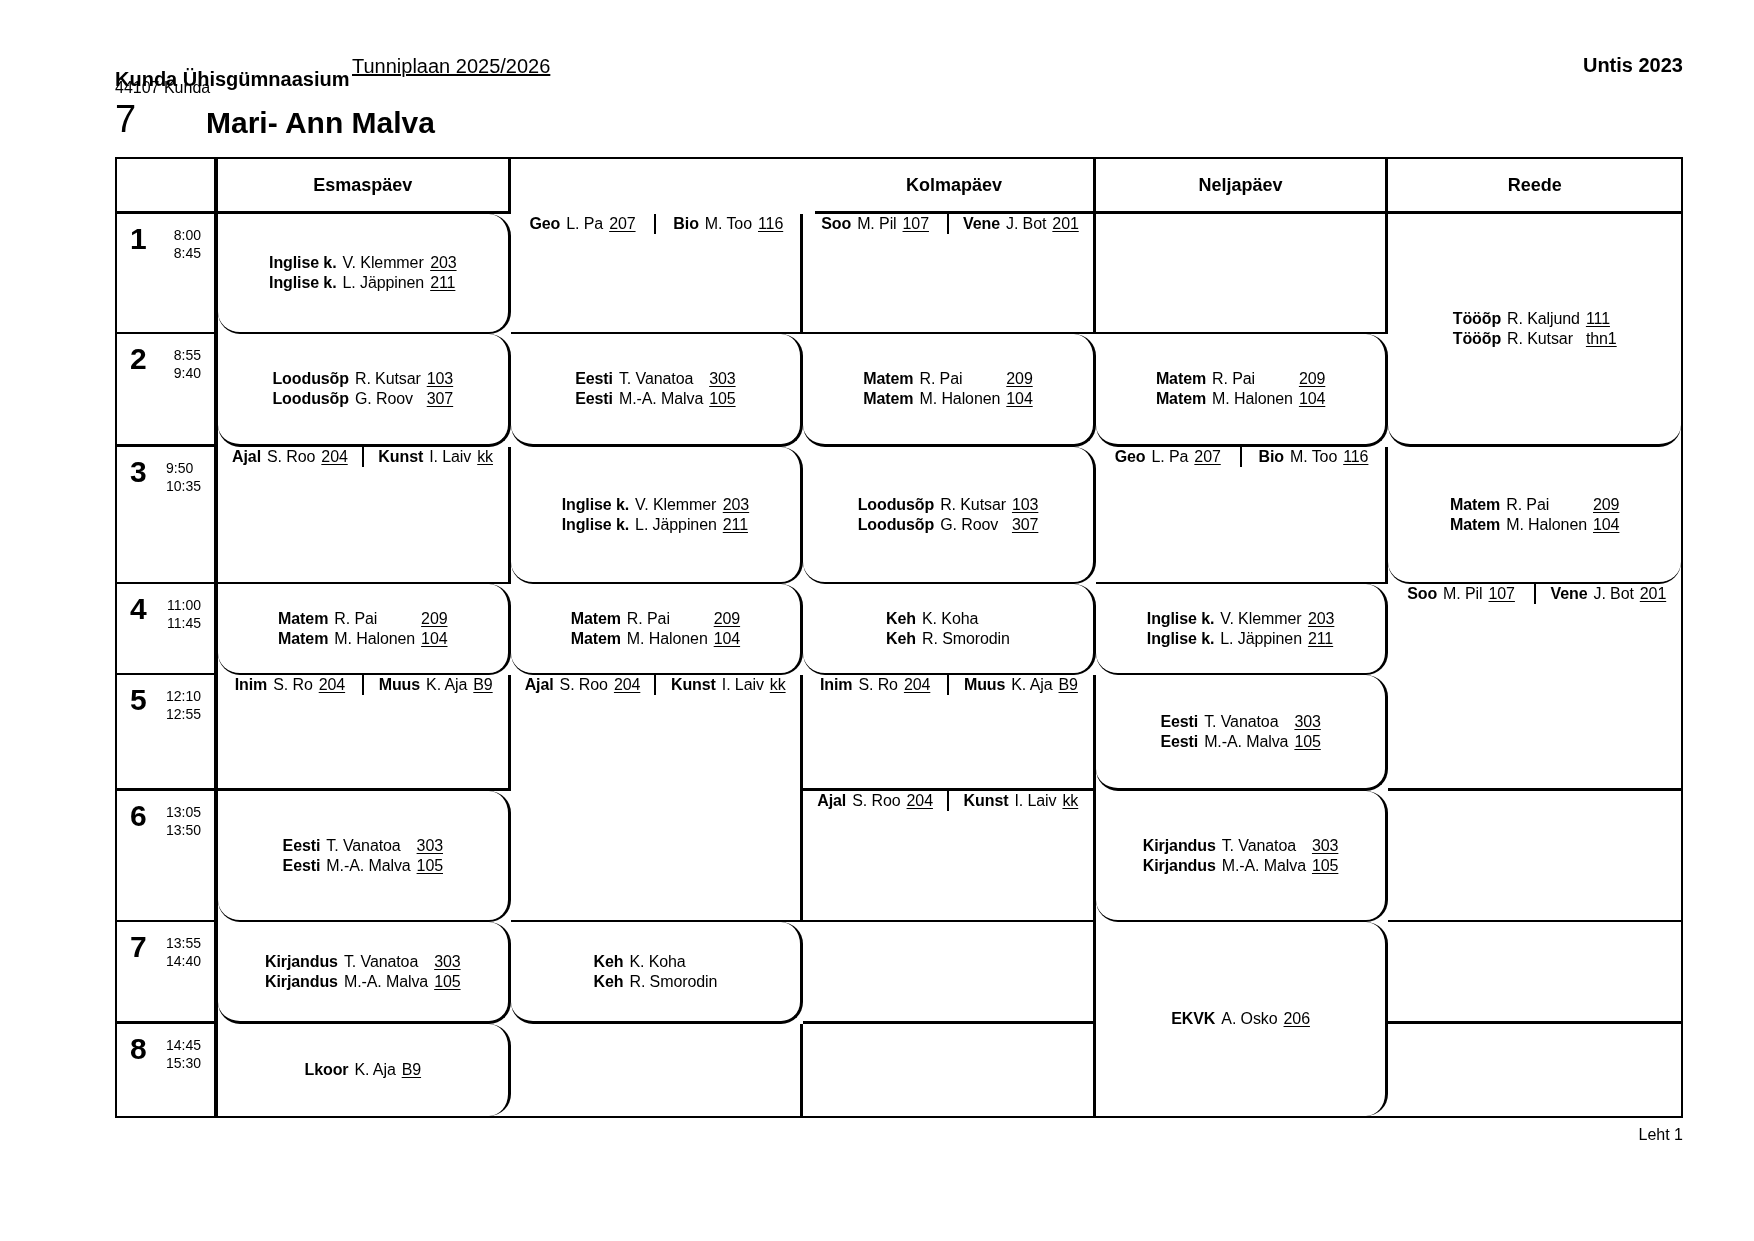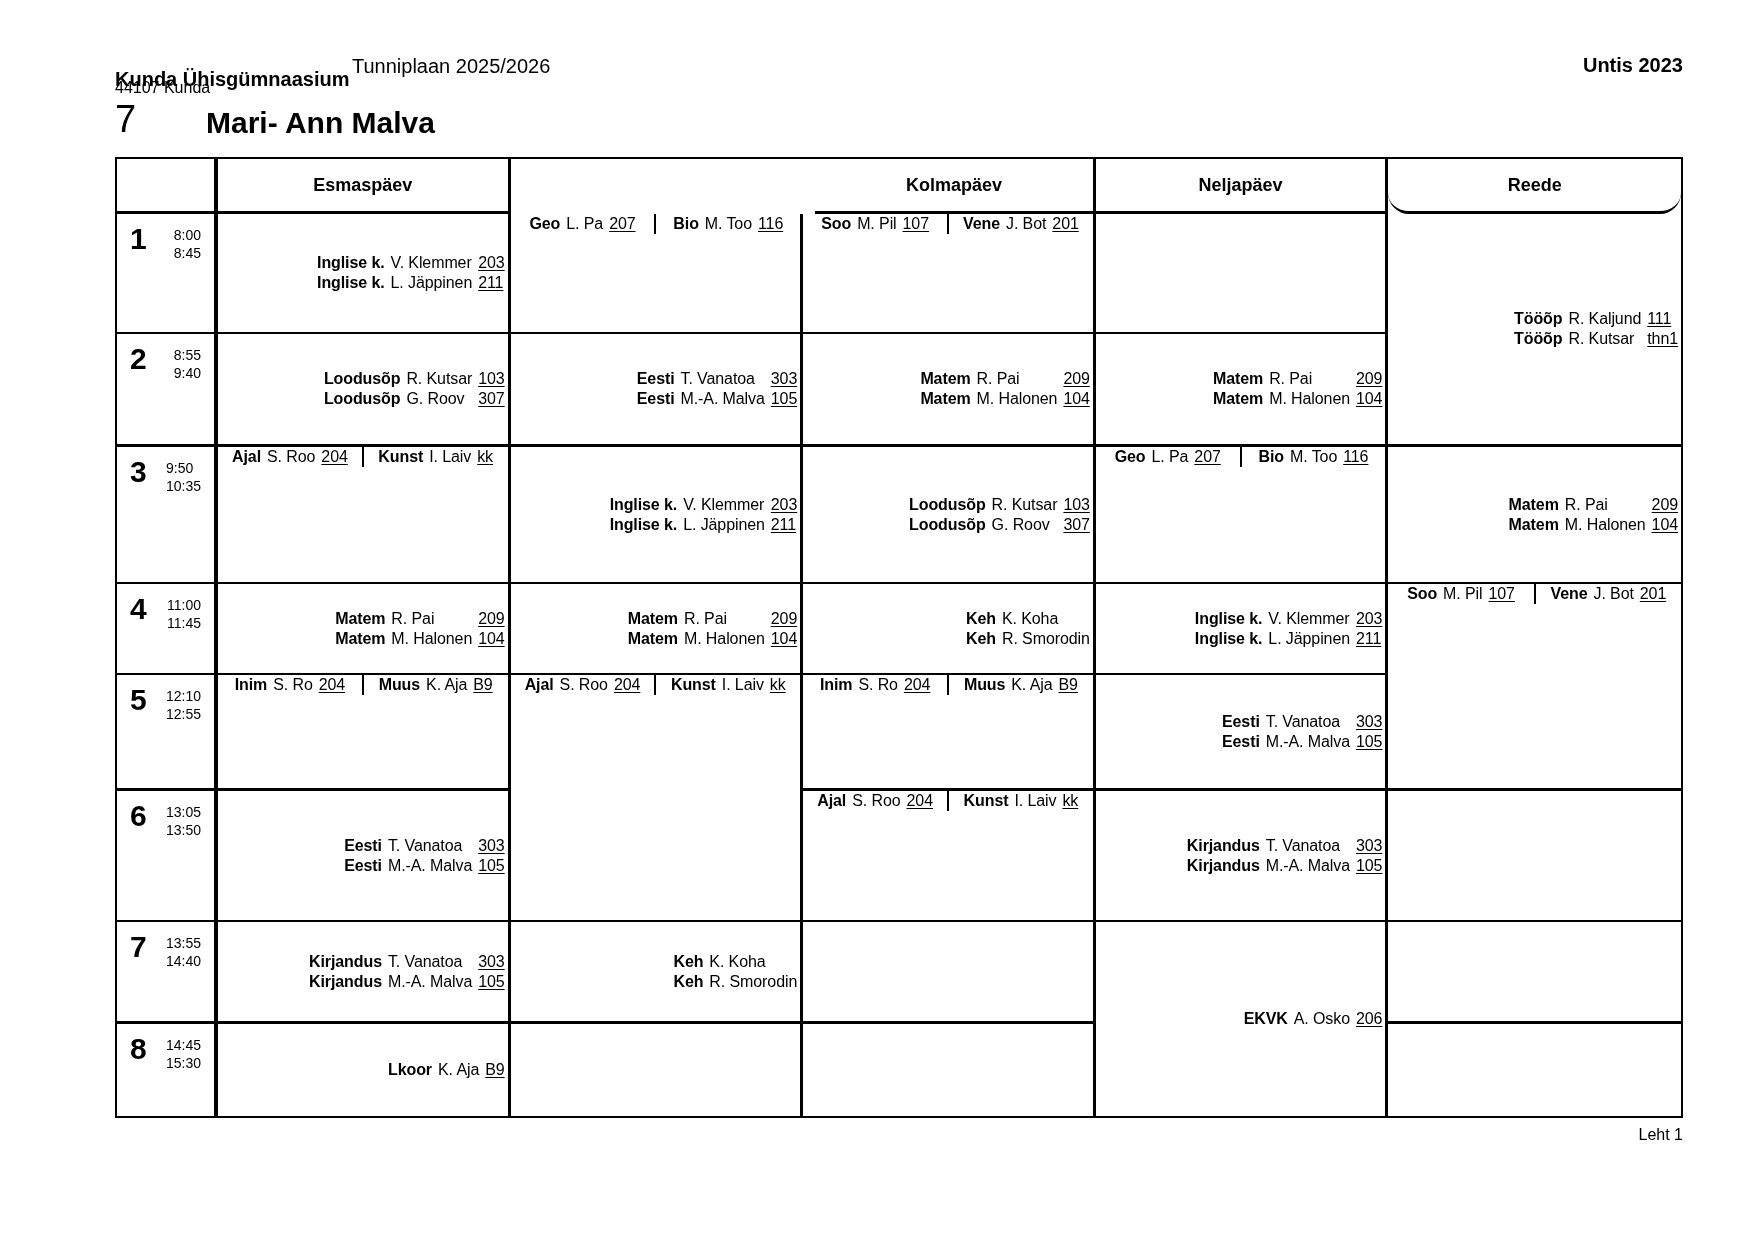--- a/index.html
+++ b/index.html
@@ -6,21 +6,21 @@
   .page{
     position:relative;
     width:1754px;height:1241px;
     background:#ffffff;
     font-family:"Liberation Sans", sans-serif;
     color:#000;
     overflow:hidden;
   }
   .hdr{position:absolute;white-space:nowrap;line-height:1.15;}
   .school{left:115px;top:68px;font-size:20px;font-weight:bold;}
-  .plan{left:352px;top:55px;font-size:20px;}
+  .plan{left:352px;top:55px;font-size:20px;text-decoration:underline;}
   .brand{right:71px;top:54px;font-size:20px;font-weight:bold;}
   .addr{left:115px;top:79px;font-size:16px;}
   .classno{left:115px;top:100px;font-size:38px;line-height:1;}
   .student{left:206px;top:108px;font-size:30px;line-height:1;font-weight:bold;}
   .leht{right:71px;top:1126px;font-size:16px;}
 
   #grid{
     position:absolute;left:115px;top:157px;
     width:1568px;height:961px;
     box-sizing:border-box;
@@ -29,21 +29,21 @@
     grid-template-columns:101px repeat(5,1fr);
     grid-template-rows:55px 120px 113px 137px 91px 116px 131px 102px auto;
     background:#fff;
   }
   .cell{
     box-sizing:border-box;
     border-right:3px solid #000;
     border-bottom:2px solid #000;
     overflow:hidden;
   }
-  .center{display:flex;align-items:center;justify-content:flex-end;}
+  .center{display:flex;align-items:center;justify-content:center;border-radius:22px;}
   .split{display:flex;align-items:flex-start;}
   .sub{flex:1;display:flex;align-items:center;justify-content:center;}
   .sdiv{border-right:2px solid #000;}
   .lc{border-right:none;}
   .be{border-bottom:none;}
   .tb{border-bottom-width:3px;}
   .hb{border-bottom-width:3px;}
   .pr{border-right-width:4px;}
 
   .dh{display:flex;align-items:center;justify-content:center;font-weight:bold;font-size:18px;}
@@ -73,21 +73,21 @@
       <div class="cell pr hb" style="grid-area: 1 / 1;"></div>
       <div class="cell dh hb" style="grid-area: 1 / 2;">
         <div class="">Esmaspäev</div>
       </div>
       <div class="cell dh hb" style="grid-area: 1 / 4; margin-left: 12px;">
         <div class="">Kolmapäev</div>
       </div>
       <div class="cell dh hb" style="grid-area: 1 / 5;">
         <div class="">Neljapäev</div>
       </div>
-      <div class="cell dh hb lc" style="grid-area: 1 / 6; border-radius: 21px;">
+      <div class="cell dh hb lc" style="grid-area: 1 / 6;">
         <div class="">Reede</div>
       </div>
       <div class="cell pcell pr" style="grid-area: 2 / 1;">
         <div class="pnum">1</div>
         <div class="ptimes">
           <div class="">8:00</div>
           <div class="">8:45</div>
         </div>
       </div>
       <div class="cell pcell pr tb" style="grid-area: 3 / 1;">

